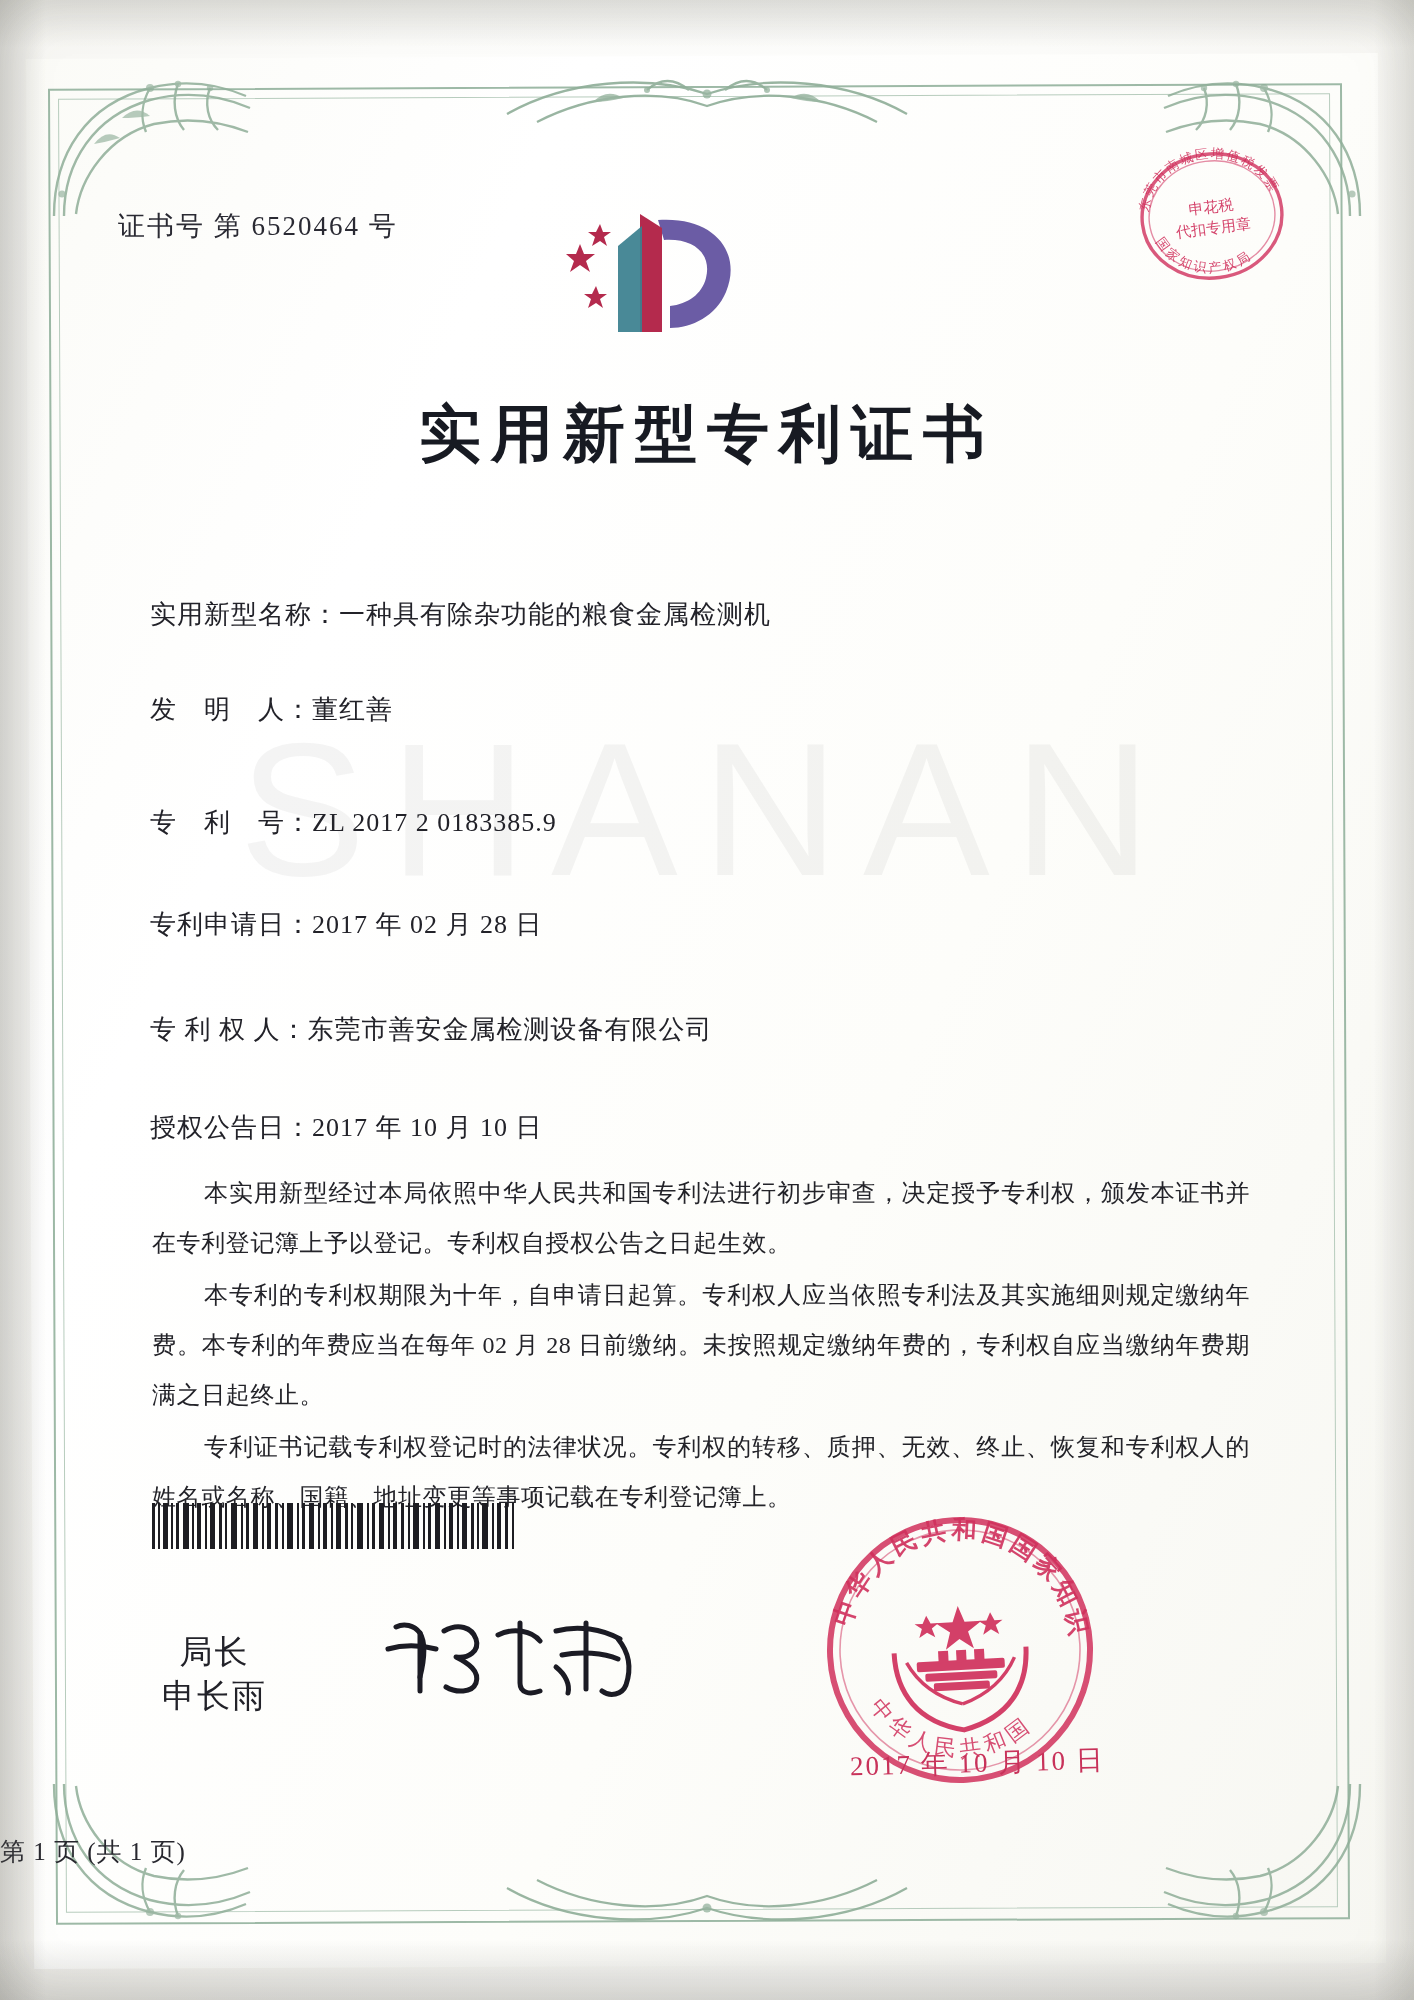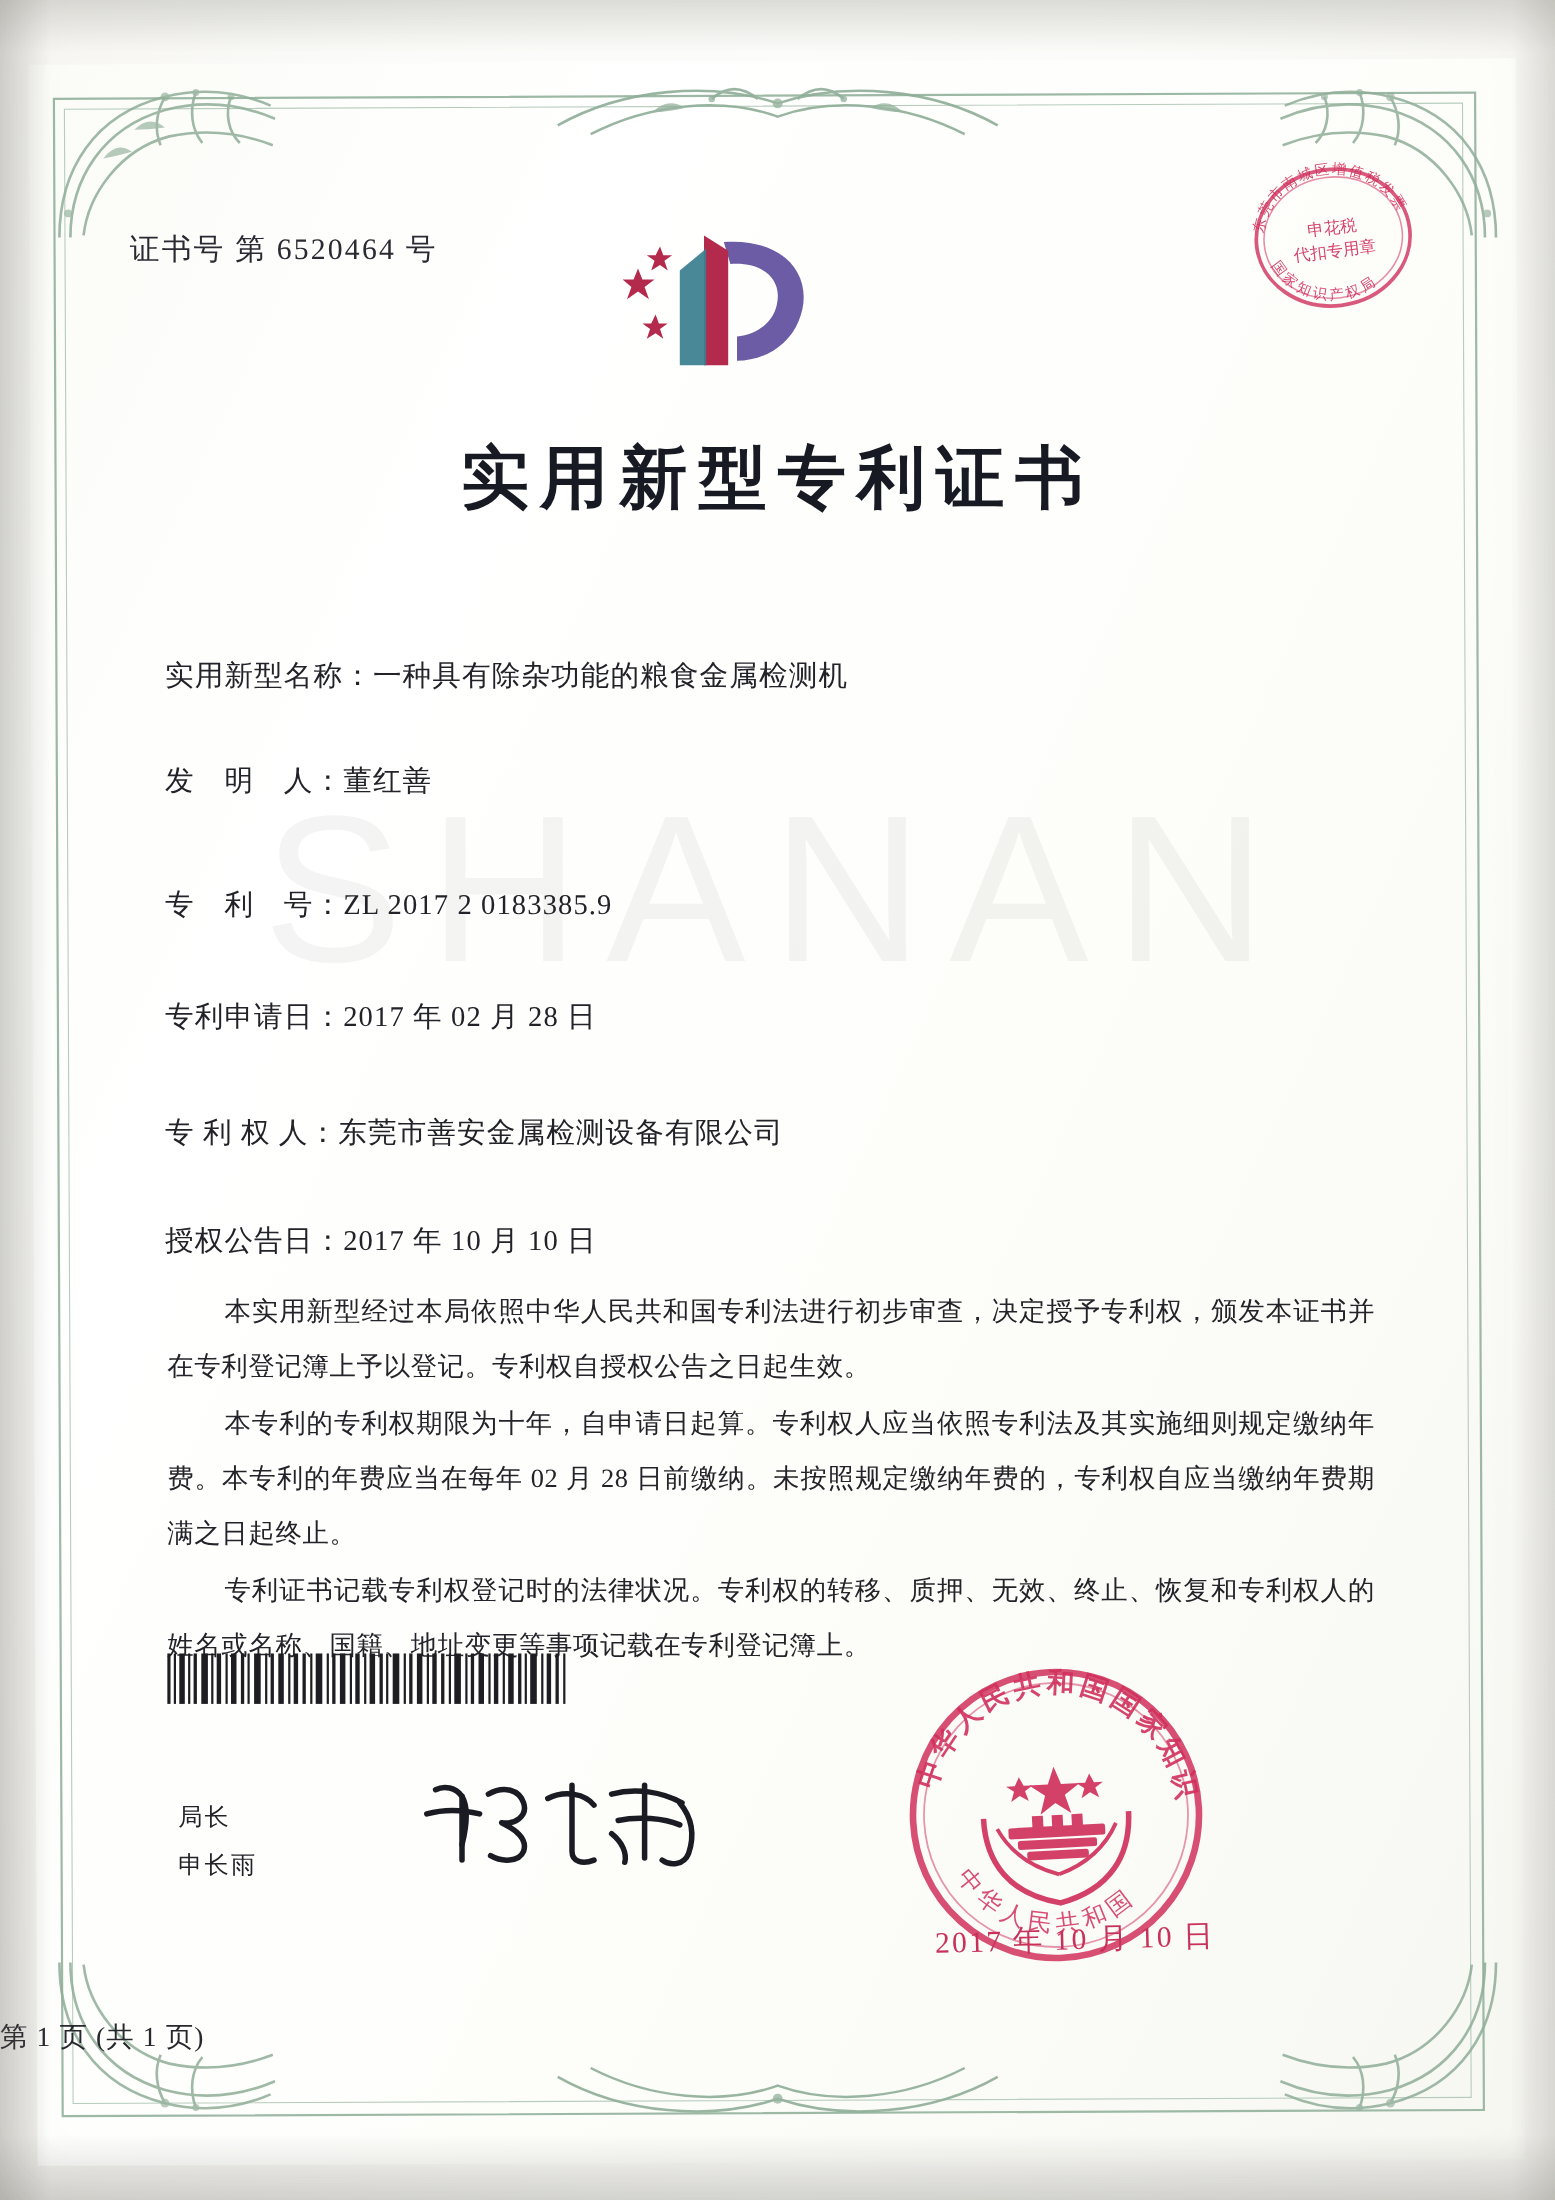--- a/index.html
+++ b/index.html
@@ -203,24 +203,25 @@
     width: 366px;
     height: 46px;
   }
   #barcode svg { width: 100%; height: 100%; display: block; }
 
   
   #sig-labels {
     position: absolute;
     left: 162px;
     top: 1630px;
-    font-size: 22px;
+    font-size: 33px;
     line-height: 44px;
     color: #222229;
     letter-spacing: 2px;
+    text-align: center;
   }
   #signature {
     position: absolute;
     left: 380px;
     top: 1605px;
     width: 280px;
     height: 100px;
   }
   #signature svg { width: 100%; height: 100%; display: block; }
 

